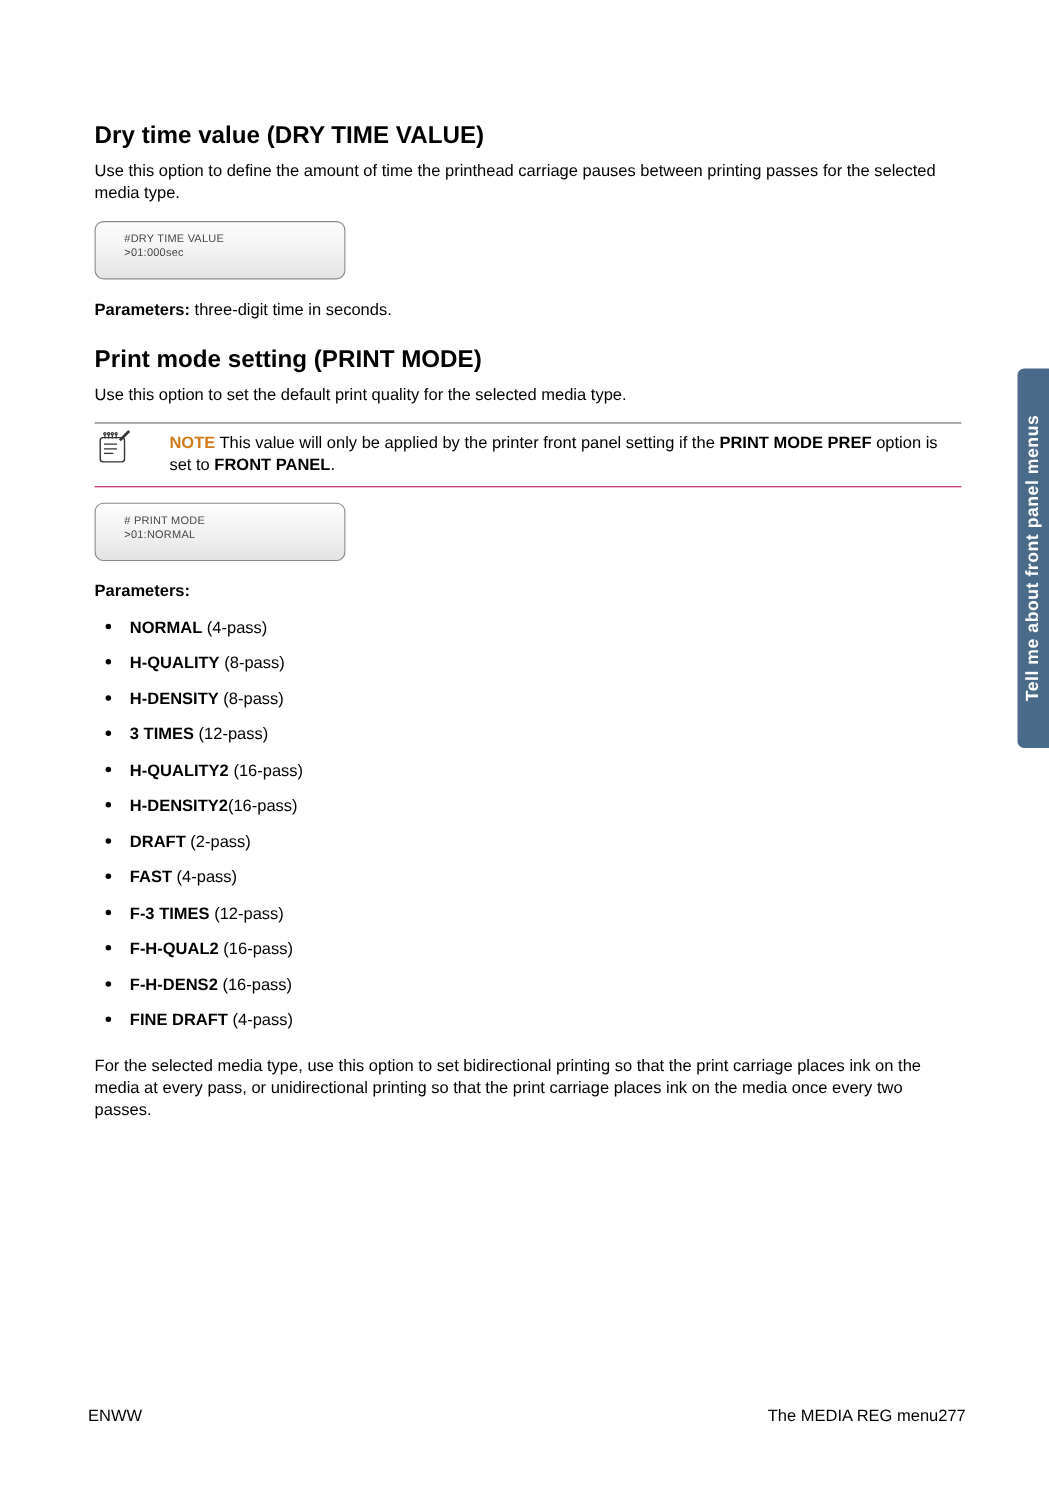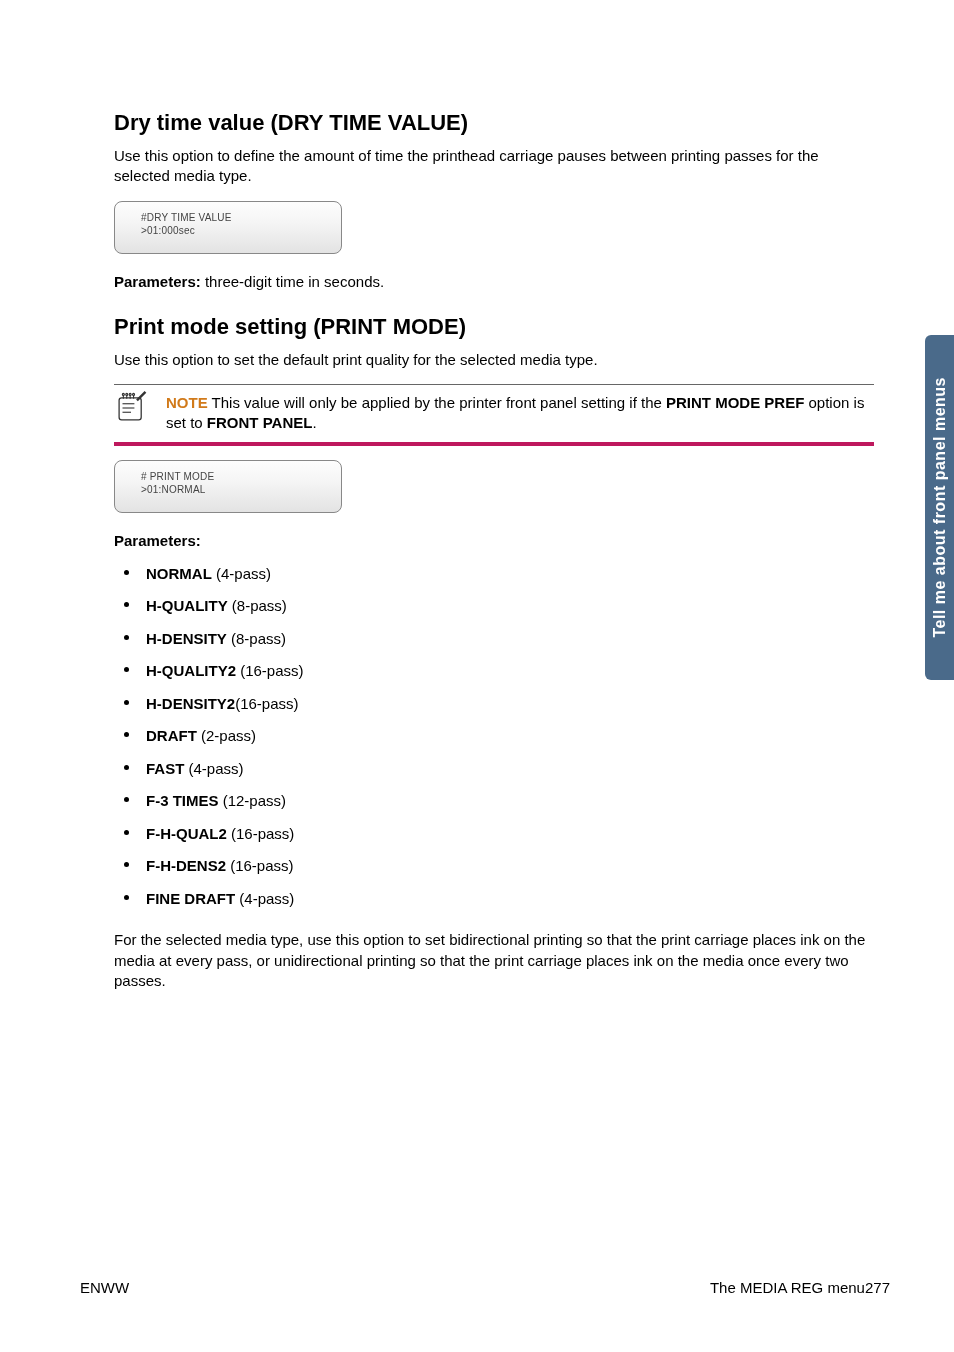--- a/index.html
+++ b/index.html
@@ -6,21 +6,21 @@
     body {
       font-family: Arial, Helvetica, sans-serif;
       font-size: 15px;
       color: #000;
       background: #fff;
       width: 954px;
       height: 1352px;
       position: relative;
     }
     .page {
-      padding: 110px 80px 60px 114px;
+      padding: 110px 80px 60px 86px;
     }
     h2 {
       font-size: 22px;
       font-weight: bold;
       margin-bottom: 10px;
       margin-top: 0;
     }
     .section + .section { margin-top: 22px; }
     p { line-height: 1.35; margin-bottom: 8px; }
     .lcd-box {
@@ -39,26 +39,26 @@
       letter-spacing: 0.2px;
     }
     .lcd-box .line2 {
       font-size: 10px;
       color: #444;
       letter-spacing: 0.2px;
       margin-top: 2px;
     }
     .note-block {
       border-top: 1px solid #666;
-      border-bottom: 4px solid #be185d;
+      border-bottom: 1px solid #be185d;
       margin: 14px 0 6px 0;
       padding: 8px 0;
       display: flex;
       align-items: flex-start;
-      gap: 18px;
+      gap: 34px;
     }
     .note-icon {
       width: 34px;
       height: 34px;
       flex-shrink: 0;
       margin-top: -2px;
     }
     .note-text {
       flex: 1;
       line-height: 1.35;
@@ -107,21 +107,21 @@
     .side-tab span {
       writing-mode: vertical-rl;
       transform: rotate(180deg);
       white-space: nowrap;
       letter-spacing: 0.5px;
     }
     .footer {
       position: absolute;
       bottom: 56px;
       left: 80px;
-      right: 64px;
+      right: 76px;
       display: flex;
       justify-content: space-between;
       font-size: 15px;
     }
     .footer-right { display: flex; }
   </style>
 </head>
 <body>
 
 <div class="side-tab">
@@ -175,20 +175,21 @@
     </div>
 
     <p>
       <span class="bold">Parameters:</span>
     </p>
 
     <ul>
       <li><span class="bold">NORMAL</span><span> (4-pass)</span></li>
       <li><span class="bold">H-QUALITY</span><span> (8-pass)</span></li>
       <li><span class="bold">H-DENSITY</span><span> (8-pass)</span></li>
+      <li><span class="bold">3 TIMES</span><span> (12-pass)</span></li>
       <li><span class="bold">H-QUALITY2</span><span> (16-pass)</span></li>
       <li><span class="bold">H-DENSITY2</span><span>(16-pass)</span></li>
       <li><span class="bold">DRAFT</span><span> (2-pass)</span></li>
       <li><span class="bold">FAST</span><span> (4-pass)</span></li>
       <li><span class="bold">F-3 TIMES</span><span> (12-pass)</span></li>
       <li><span class="bold">F-H-QUAL2</span><span> (16-pass)</span></li>
       <li><span class="bold">F-H-DENS2</span><span> (16-pass)</span></li>
       <li><span class="bold">FINE DRAFT</span><span> (4-pass)</span></li>
     </ul>
   </div>

